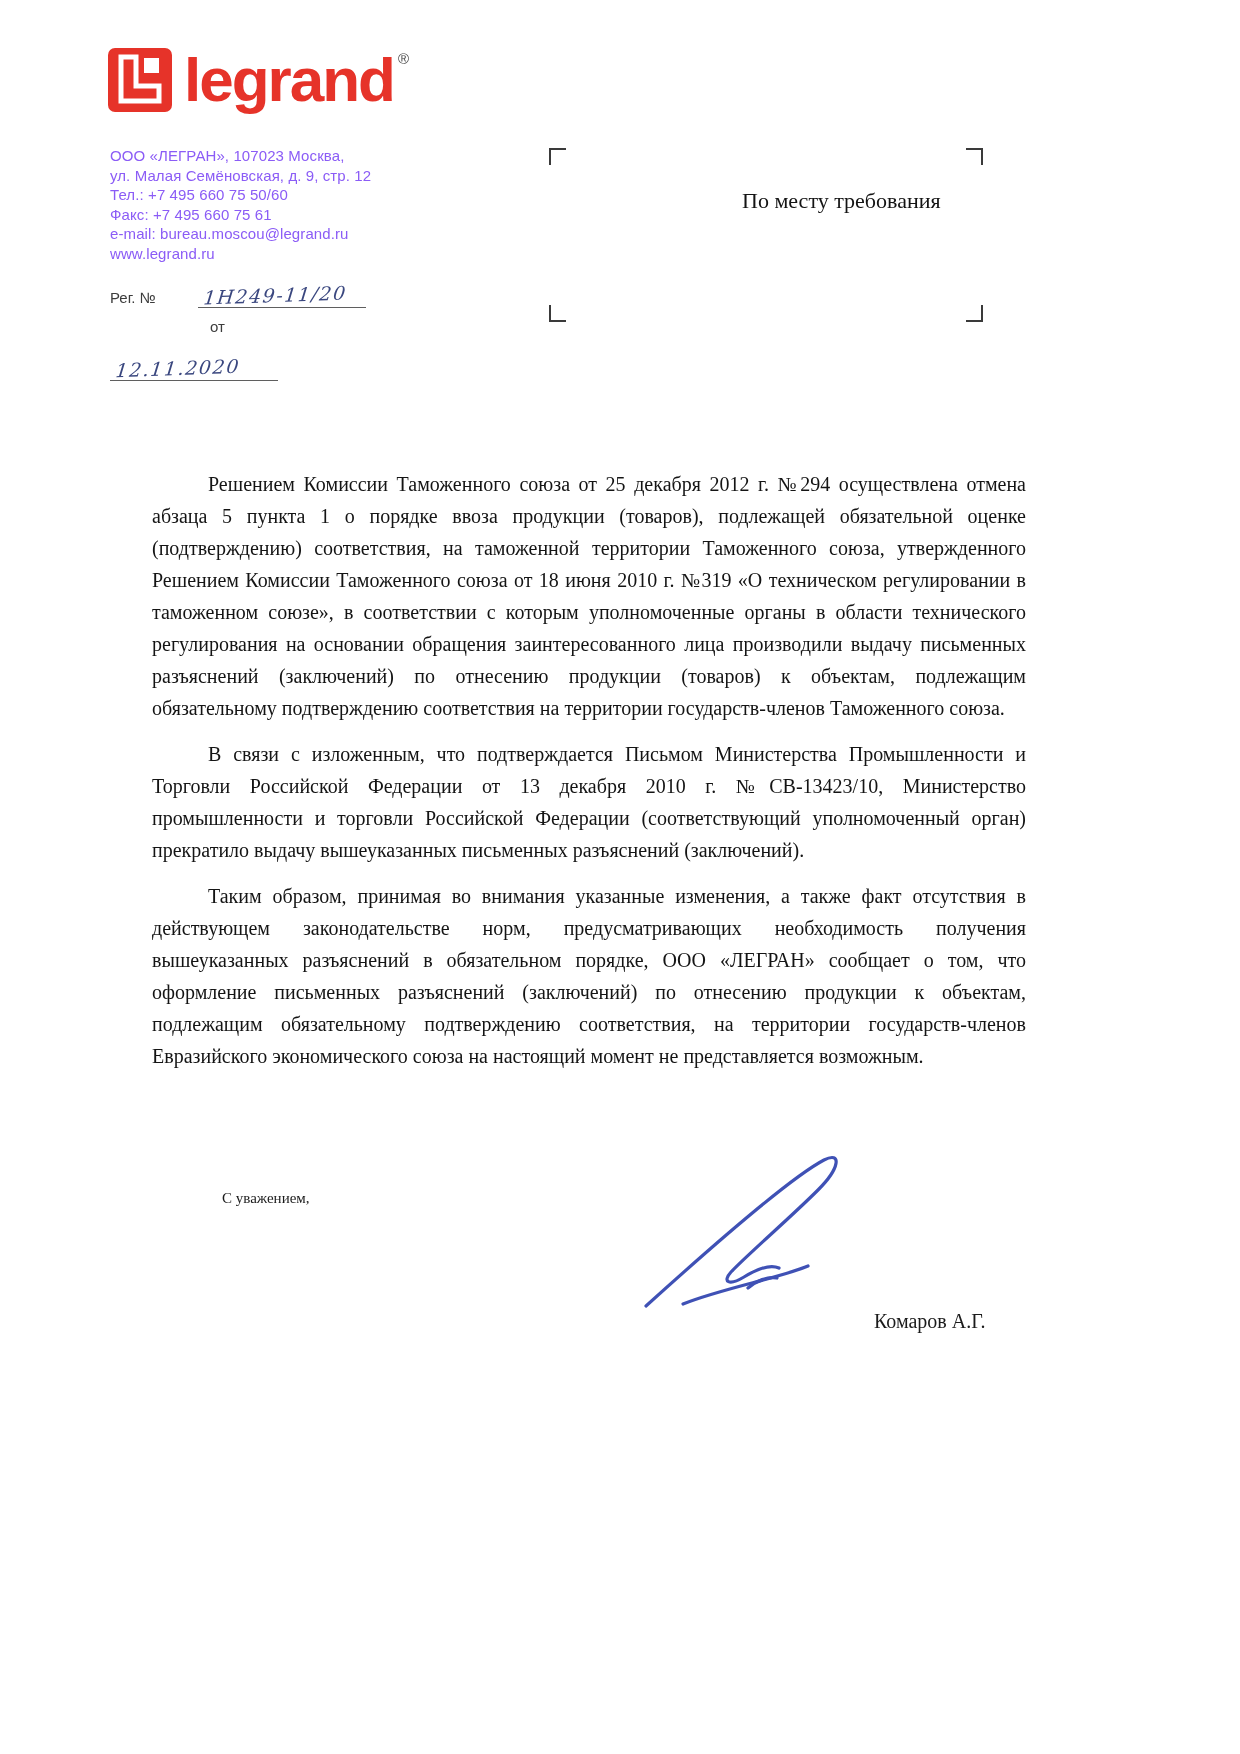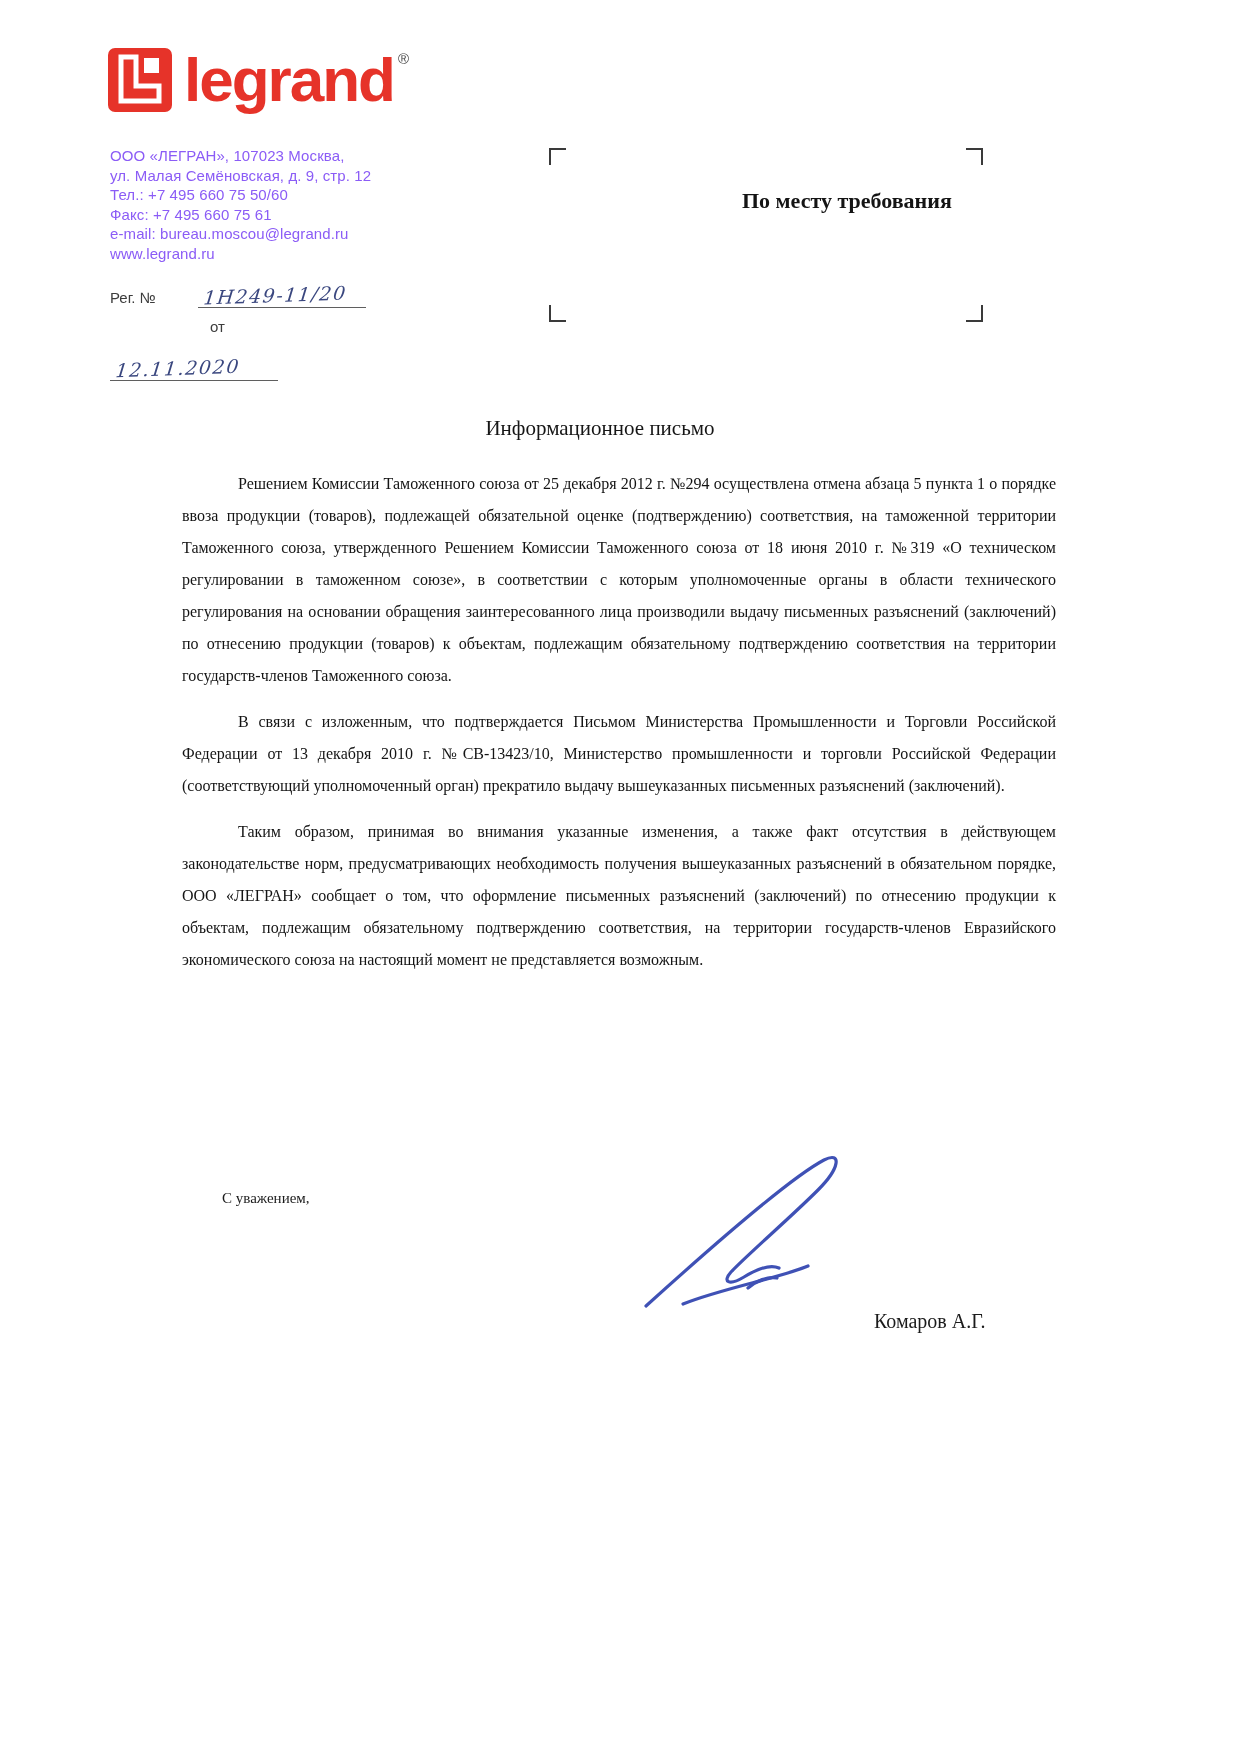--- a/index.html
+++ b/index.html
@@ -28,21 +28,21 @@
     line-height:19.5px; color:#8b5cf6; letter-spacing:0.1px;
   }
 
   
   .addr-window { position:absolute; left:549px; top:148px; width:434px; height:174px; }
   .corner { position:absolute; width:15px; height:15px; }
   .corner.tl { left:0; top:0; border-left:2px solid #3a3a3a; border-top:2px solid #3a3a3a; }
   .corner.tr { right:0; top:0; border-right:2px solid #3a3a3a; border-top:2px solid #3a3a3a; }
   .corner.bl { left:0; bottom:0; border-left:2px solid #3a3a3a; border-bottom:2px solid #3a3a3a; }
   .corner.br { right:0; bottom:0; border-right:2px solid #3a3a3a; border-bottom:2px solid #3a3a3a; }
-  .recipient { position:absolute; left:193px; top:40px; font-size:22px; color:#141414; white-space:nowrap;font-weight:bold; }
+  .recipient { position:absolute; left:193px; top:40px; font-size:22px; color:#141414; white-space:nowrap; }
 
   
   .reg-row {
     position:absolute; left:110px;
     font-family:"Liberation Sans", sans-serif; font-size:15px; color:#3c3c3c;
     display:flex; align-items:flex-end;gap:20px;
   }
   .reg-row.first  { top:284px; }
   .reg-row.second { top:318px;flex-direction:column; }
   .reg-label { width:68px; padding-bottom:2px; }
@@ -57,21 +57,21 @@
     transform:skewX(-8deg) rotate(-2deg); white-space:nowrap;
   }
 
   
   .title {
     position:absolute; left:0; top:416px; width:1200px;
     text-align:center; font-size:21px; color:#161616;
   }
   .body {
     position:absolute; left:152px; top:468px; width:874px;
-    font-size:16px; line-height:32px; text-align:justify; color:#141414;margin-left:30px;
+    font-size:20px; line-height:32px; text-align:justify; color:#141414;
   }
   .body p { margin:0 0 14px 0; text-indent:56px; }
 
   
   .salutation { position:absolute; left:222px; top:1190px; font-size:15px; }
   .position   { position:absolute; left:222px; top:1236px; width:445px; font-size:20px; line-height:27px; }
   .signer     { position:absolute; left:874px; top:1262px; font-size:20px;margin-top:48px; }
   .signature  { position:absolute; left:628px; top:1138px; width:250px; height:185px; }
 </style>
 </head>
@@ -112,21 +112,20 @@
       <span class="handwriting">1Н249-11/20</span>
     </div>
   </div>
   <div class="reg-row second">
     <div class="reg-label">от</div>
     <div class="handfield">
       <span class="handwriting">12.11.2020</span>
     </div>
   </div>
 
-  <div class="title">Информационное письмо</div>
 
   <div class="body">
     <p>Решением Комиссии Таможенного союза от 25 декабря 2012 г. №294 осуществлена отмена абзаца 5 пункта 1 о порядке ввоза продукции (товаров), подлежащей обязательной оценке (подтверждению) соответствия, на таможенной территории Таможенного союза, утвержденного Решением Комиссии Таможенного союза от 18 июня 2010 г. №319 «О техническом регулировании в таможенном союзе», в соответствии с которым уполномоченные органы в области технического регулирования на основании обращения заинтересованного лица производили выдачу письменных разъяснений (заключений) по отнесению продукции (товаров) к объектам, подлежащим обязательному подтверждению соответствия на территории государств-членов Таможенного союза.</p>
     <p>В связи с изложенным, что подтверждается Письмом Министерства Промышленности и Торговли Российской Федерации от 13 декабря 2010 г. №СВ-13423/10, Министерство промышленности и торговли Российской Федерации (соответствующий уполномоченный орган) прекратило выдачу вышеуказанных письменных разъяснений (заключений).</p>
     <p>Таким образом, принимая во внимания указанные изменения, а также факт отсутствия в действующем законодательстве норм, предусматривающих необходимость получения вышеуказанных разъяснений в обязательном порядке, ООО «ЛЕГРАН» сообщает о том, что оформление письменных разъяснений (заключений) по отнесению продукции к объектам, подлежащим обязательному подтверждению соответствия, на территории государств-членов Евразийского экономического союза на настоящий момент не представляется возможным.</p>
   </div>
 
   <div class="salutation">С уважением,</div>
 
   <svg class="signature" viewBox="0 0 250 185">

